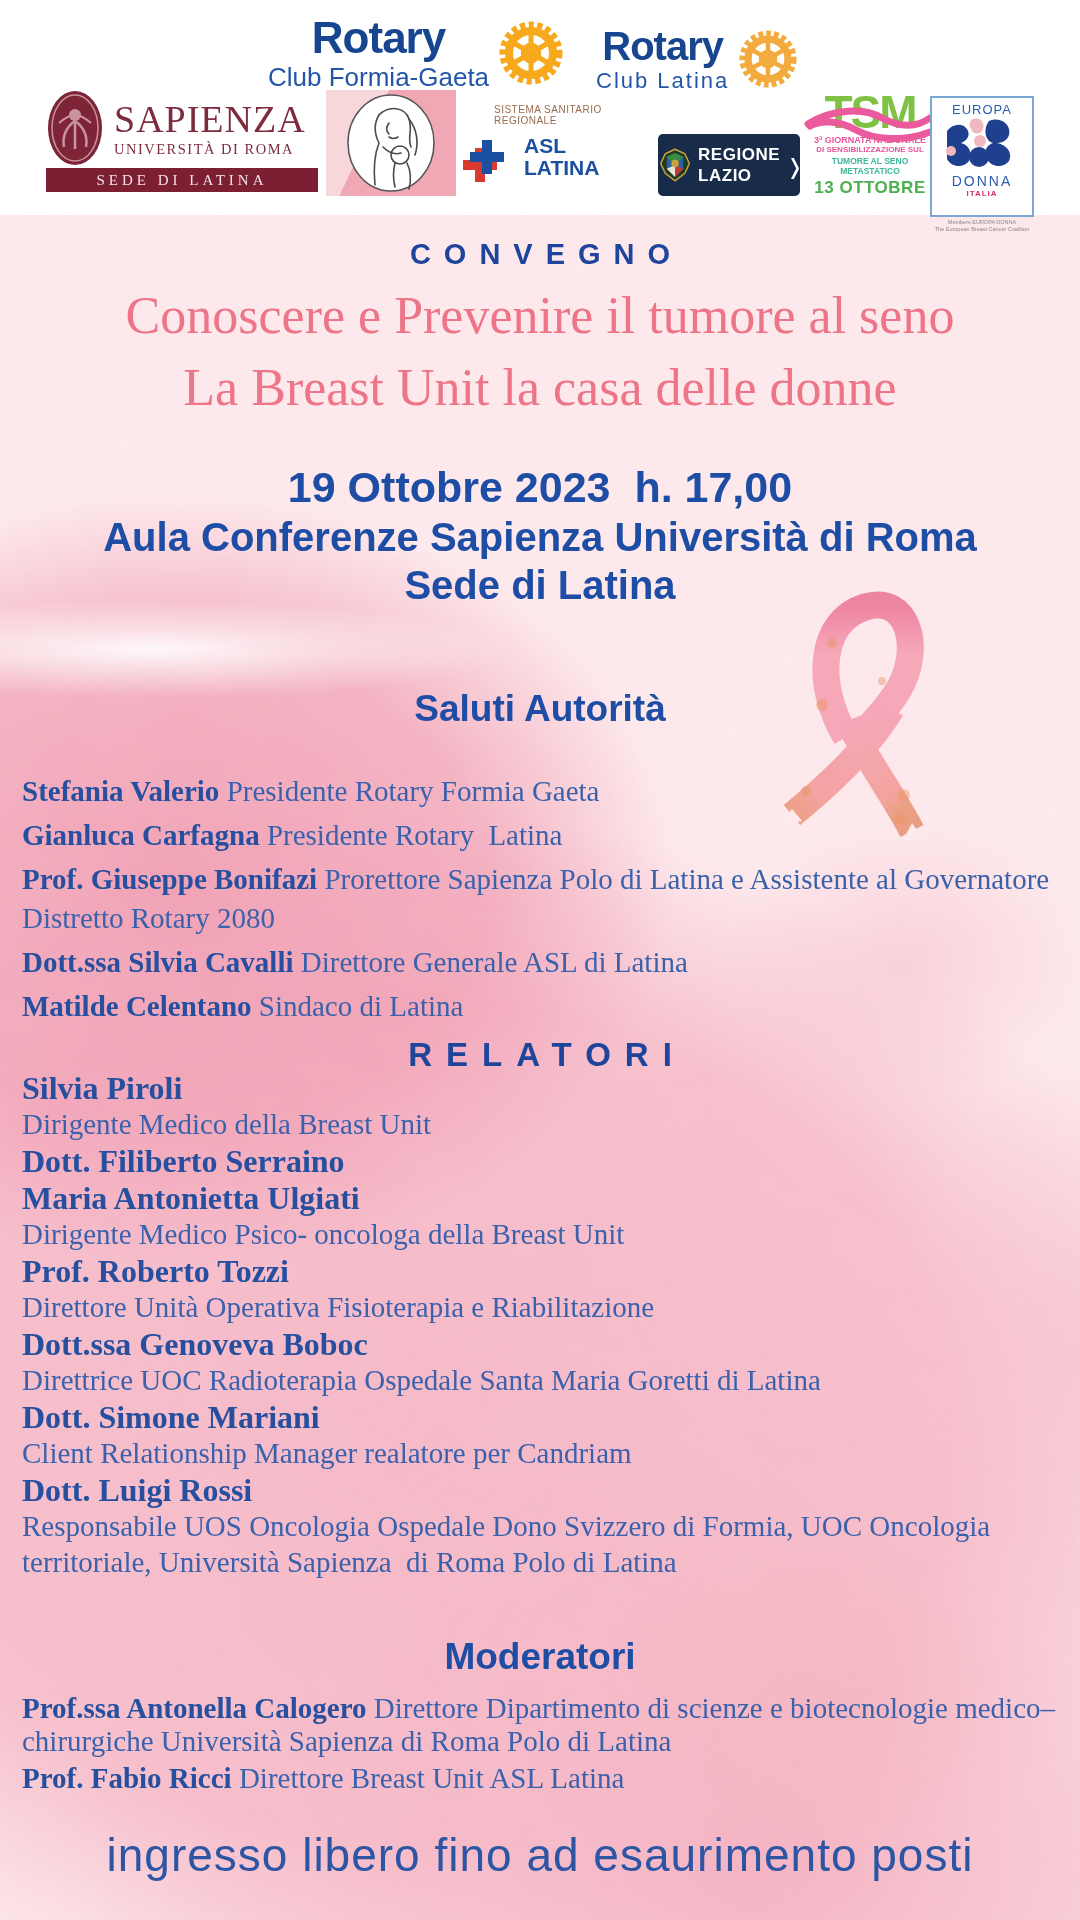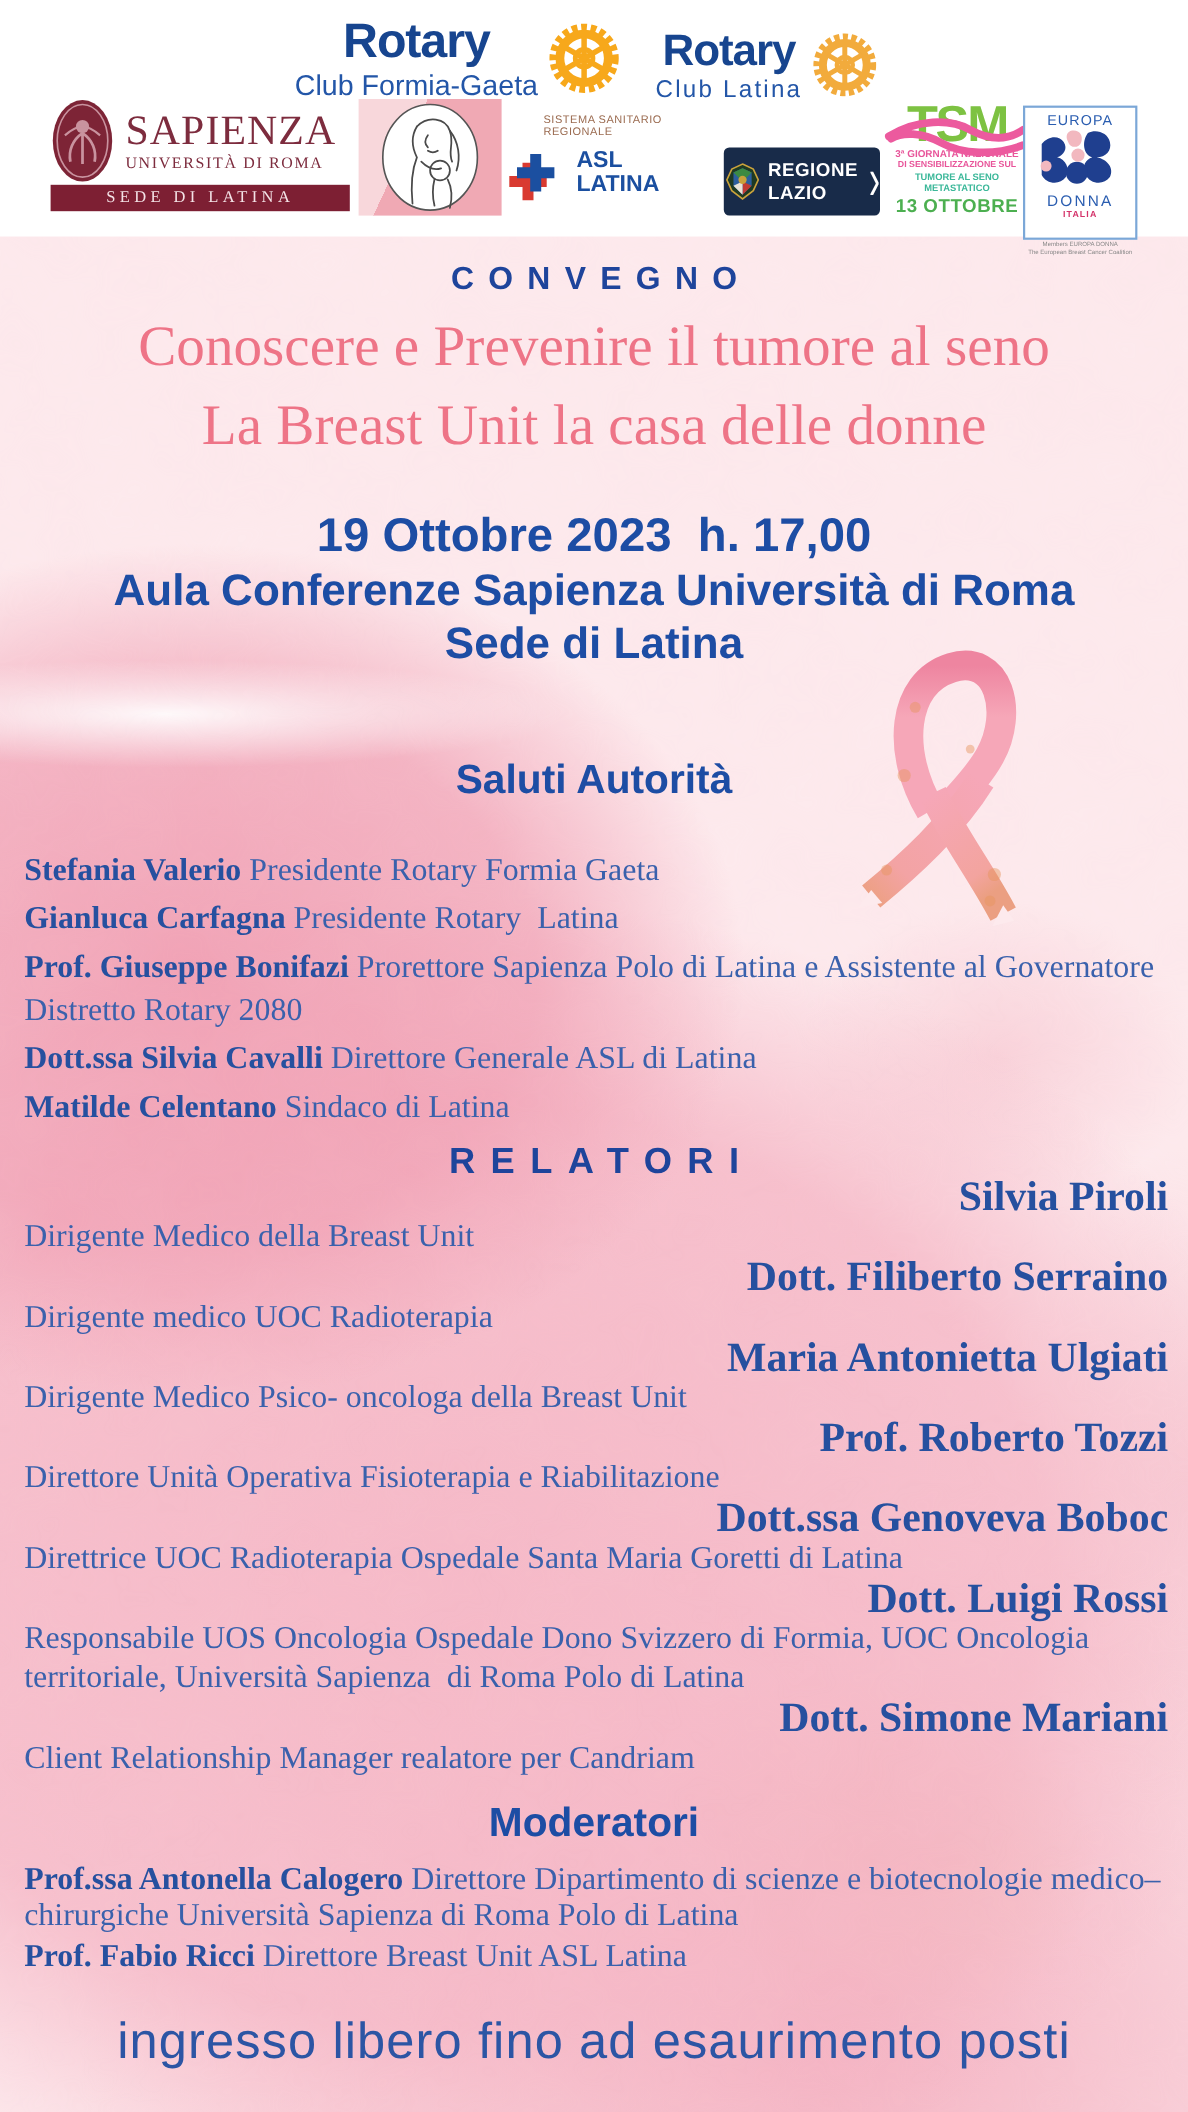--- a/index.html
+++ b/index.html
@@ -81,21 +81,21 @@
   .saluti-h{top:688px;font-size:37px;font-weight:bold;color:#1d4da4;}
   .relatori-h{top:1036px;font-size:33px;font-weight:bold;letter-spacing:14px;text-indent:14px;color:#1e449b;}
   .moderatori-h{top:1636px;font-size:37px;font-weight:bold;color:#1d4da4;}
   .footer-note{top:1828px;font-size:46px;font-weight:200;color:#2c55a4;letter-spacing:1px;}
   .list{position:absolute;left:22px;width:1040px;z-index:3;font-family:"Liberation Serif",serif;}
   .saluti-l{top:772px;}
   .saluti-l p,.mod-l p{font-size:29px;line-height:39px;margin:0 0 5px;color:#3a61ac;}
   .list .nm{font-weight:bold;color:#26509f;}
   .relatori-l{top:1070px;}
   .relatori-l .ent{margin-bottom:1px;}
-  .relatori-l .rname{font-size:38px;font-weight:bold;line-height:36px;color:#26509f;text-align:right;}
+  .relatori-l .rname{font-size:32px;font-weight:bold;line-height:36px;color:#26509f;}
   .relatori-l .rrole{font-size:29px;line-height:36px;color:#3a61ac;}
   .mod-l{top:1692px;}
   .mod-l p{line-height:33px;margin-bottom:4px;}
   
   .ribbon{position:absolute;left:762px;top:585px;z-index:2;}
 </style>
 </head>
 <body>
 
 <div id="poster">
@@ -297,41 +297,40 @@
   </div>
 
   <div class="ct relatori-h">RELATORI</div>
   <div class="list relatori-l">
     <div class="ent">
         <div class="rname">Silvia Piroli</div>
         <div class="rrole">Dirigente Medico della Breast Unit</div>
       </div>
     <div class="ent">
         <div class="rname">Dott. Filiberto Serraino</div>
-        <div class="rrole">Dirigente medico UOC Radioterapia</div>
       </div>
     <div class="ent">
         <div class="rname">Maria Antonietta Ulgiati</div>
         <div class="rrole">Dirigente Medico Psico- oncologa della Breast Unit</div>
       </div>
     <div class="ent">
         <div class="rname">Prof. Roberto Tozzi</div>
         <div class="rrole">Direttore Unità Operativa Fisioterapia e Riabilitazione</div>
       </div>
     <div class="ent">
         <div class="rname">Dott.ssa Genoveva Boboc</div>
         <div class="rrole">Direttrice UOC Radioterapia Ospedale Santa Maria Goretti di Latina</div>
       </div>
     <div class="ent">
+        <div class="rname">Dott. Simone Mariani</div>
+        <div class="rrole">Client Relationship Manager realatore per Candriam</div>
+      </div>
+    <div class="ent">
         <div class="rname">Dott. Luigi Rossi</div>
         <div class="rrole">Responsabile UOS Oncologia Ospedale Dono Svizzero di Formia, UOC Oncologia territoriale, Università Sapienza&nbsp; di Roma Polo di Latina</div>
-      </div>
-    <div class="ent">
-        <div class="rname">Dott. Simone Mariani</div>
-        <div class="rrole">Client Relationship Manager realatore per Candriam</div>
       </div>
   </div>
 
   <div class="ct moderatori-h">Moderatori</div>
   <div class="list mod-l">
     <p><span class="nm">Prof.ssa Antonella Calogero</span> <span class="rl">Direttore Dipartimento di scienze e biotecnologie medico–chirurgiche Università Sapienza di Roma Polo di Latina</span></p>
     <p><span class="nm">Prof. Fabio Ricci</span> <span class="rl">Direttore Breast Unit ASL Latina</span></p>
   </div>
 
   <div class="ct footer-note">ingresso libero fino ad esaurimento posti</div>

